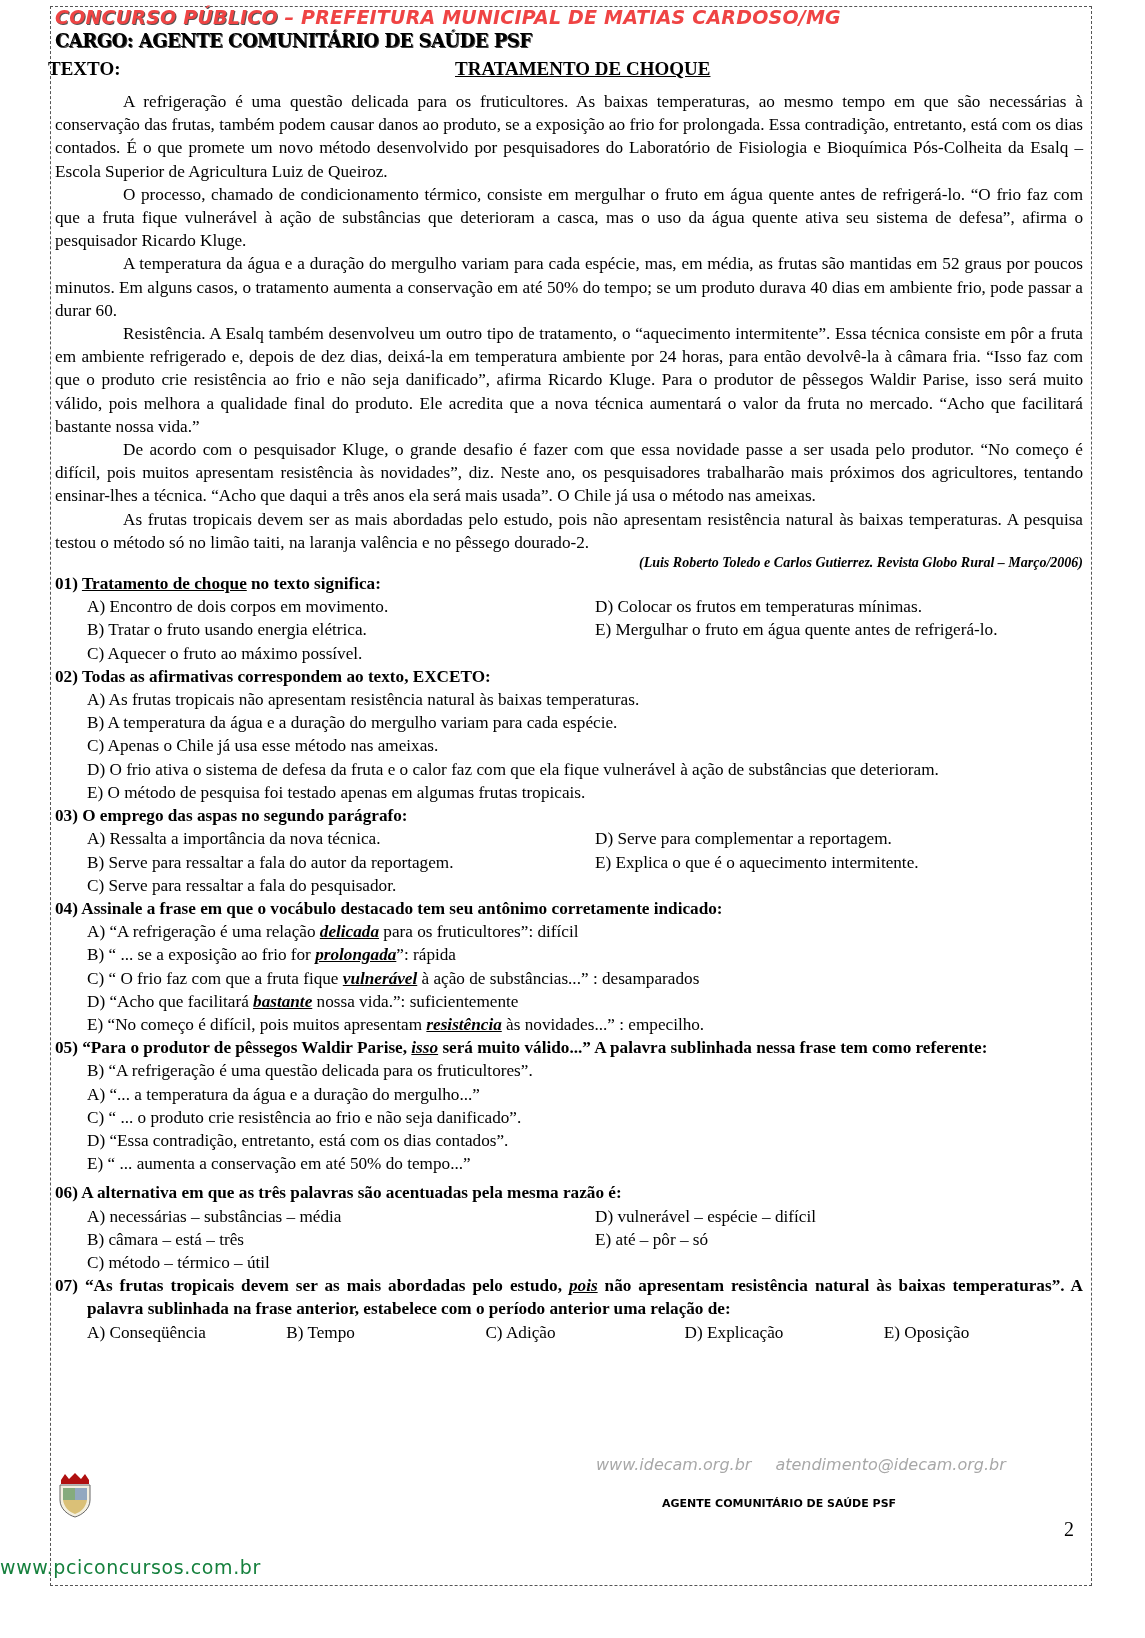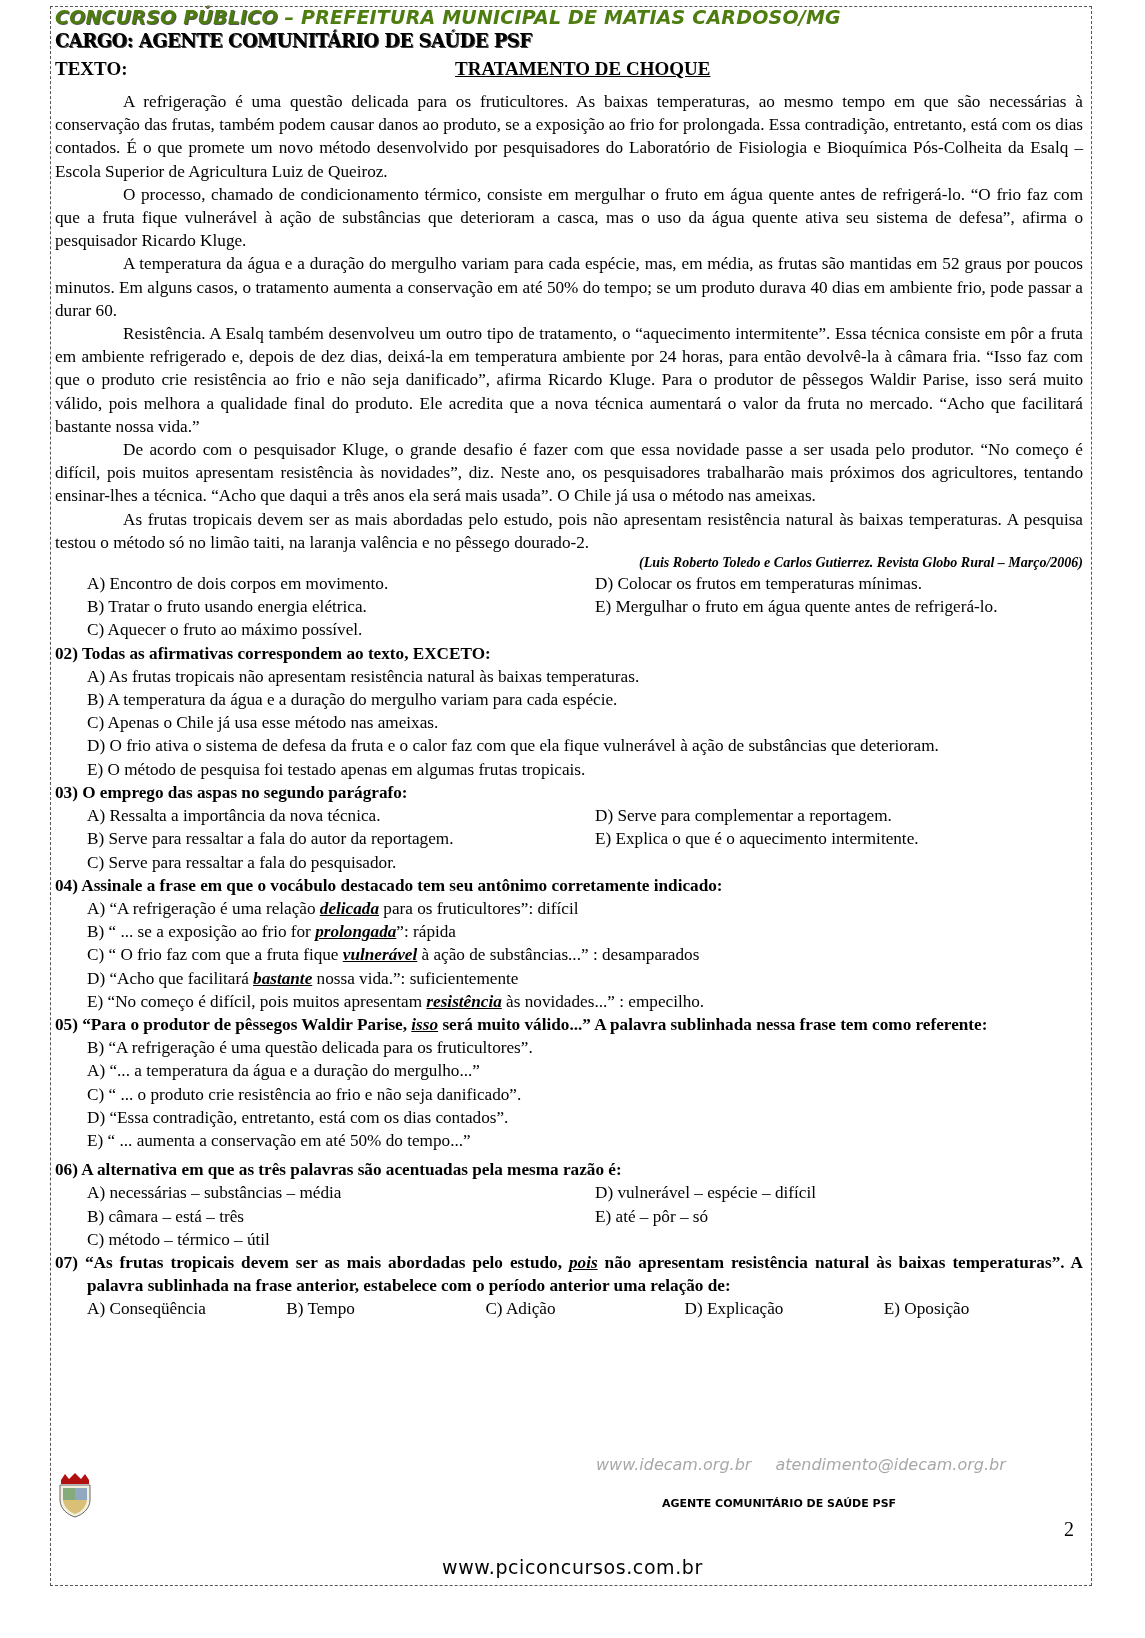--- a/index.html
+++ b/index.html
@@ -1,21 +1,21 @@
 <!DOCTYPE html>
 <html><head>
 <meta charset="utf-8">
 <style>
   html, body { margin:0; padding:0; background:#fff; }
   body { width:1145px; height:1638px; position:relative; overflow:hidden; font-family:"Liberation Serif", serif; color:#000; }
   .frame { position:absolute; left:50px; top:6px; width:1042px; height:1580px; border:1px dashed #555; box-sizing:border-box; }
-  .hdr1 { position:absolute; left:55px; top:6px; font-family:"DejaVu Sans", sans-serif; font-style:italic; font-weight:bold; font-size:19px; color:#4d7c0f; letter-spacing:0.2px; white-space:nowrap; }
+  .hdr1 { position:absolute; left:55px; top:6px; font-family:"DejaVu Sans", sans-serif; font-style:italic; font-weight:bold; font-size:19px; color:#ef4444; letter-spacing:0.2px; white-space:nowrap; }
   .hdr1 .shadow { text-shadow:1px 1px 0 #555; }
   .hdr2 { position:absolute; left:55px; top:30px; font-family:"DejaVu Serif", serif; font-weight:bold; font-size:18px; letter-spacing:-0.5px; white-space:nowrap; text-shadow:1px 1px 0 #444; }
-  .texto-label { position:absolute; left:55px; top:58px; font-weight:bold; font-size:19px; }
+  .texto-label { position:absolute; left:48px; top:58px; font-weight:bold; font-size:19px; }
   .texto-title { position:absolute; left:455px; top:58px; font-weight:bold; font-size:19px; text-decoration:underline; }
   .content { position:absolute; left:55px; top:90px; width:1028px; font-size:17.2px; line-height:23.2px; }
   .content p { margin:0; text-align:justify; text-indent:68px; }
   .citation { text-align:right; font-style:italic; font-weight:bold; font-size:14px; line-height:18px; margin-top:0; }
   .q { margin:0; }
   .qtitle { font-weight:bold; padding-left:32px; text-indent:-32px; text-align:justify; }
   .opt { padding-left:32px; }
   .opt2 { display:flex; padding-left:32px; }
   .opt2 > span { display:block; }
   .opt2 > span:first-child { width:508px; }
@@ -23,21 +23,21 @@
   .opt5 { display:flex; padding-left:32px; }
   .opt5 > span { width:204px; }
   .hl { font-weight:bold; font-style:italic; text-decoration:underline; }
   .ul { text-decoration:underline; }
   .uli { text-decoration:underline; font-style:italic; }
   .footer-title { position:absolute; left:662px; top:1497px; font-family:"DejaVu Sans", sans-serif; font-weight:bold; font-size:11px; white-space:nowrap; }
   .footer-links { position:absolute; left:596px; top:1455px; font-family:"DejaVu Sans", sans-serif; font-style:italic; font-size:16px; color:#a8a8a8; white-space:nowrap; }
   .footer-links span { margin-right:24px; }
   .page-num { position:absolute; left:1064px; top:1518px; font-size:20px; }
   .logo { position:absolute; left:55px; top:1472px; width:40px; height:46px; }
-  .site { position:absolute; left:0; width:1145px; top:1556px; text-align:center; font-family:"DejaVu Sans", sans-serif; font-size:19px; color:#000000; letter-spacing:0.6px; }
+  .site { position:absolute; left:0; width:1145px; top:1556px; text-align:left; font-family:"DejaVu Sans", sans-serif; font-size:19px; color:#15803d; letter-spacing:0.6px; }
 </style>
 </head>
 <body>
 
 <div class="frame"></div>
 
 <div class="hdr1"><span class="shadow">CONCURSO PÚBLICO</span><span> – PREFEITURA MUNICIPAL DE MATIAS CARDOSO/MG</span></div>
 <div class="hdr2">CARGO: AGENTE COMUNITÁRIO DE SAÚDE PSF</div>
 <div class="texto-label">TEXTO:</div>
 <div class="texto-title">TRATAMENTO DE CHOQUE</div>
@@ -45,20 +45,21 @@
 <div class="content">
   <p>A refrigeração é uma questão delicada para os fruticultores. As baixas temperaturas, ao mesmo tempo em que são necessárias à conservação das frutas, também podem causar danos ao produto, se a exposição ao frio for prolongada. Essa contradição, entretanto, está com os dias contados. É o que promete um novo método desenvolvido por pesquisadores do Laboratório de Fisiologia e Bioquímica Pós-Colheita da Esalq – Escola Superior de Agricultura Luiz de Queiroz.</p>
   <p>O processo, chamado de condicionamento térmico, consiste em mergulhar o fruto em água quente antes de refrigerá-lo. “O frio faz com que a fruta fique vulnerável à ação de substâncias que deterioram a casca, mas o uso da água quente ativa seu sistema de defesa”, afirma o pesquisador Ricardo Kluge.</p>
   <p>A temperatura da água e a duração do mergulho variam para cada espécie, mas, em média, as frutas são mantidas em 52 graus por poucos minutos. Em alguns casos, o tratamento aumenta a conservação em até 50% do tempo; se um produto durava 40 dias em ambiente frio, pode passar a durar 60.</p>
   <p>Resistência. A Esalq também desenvolveu um outro tipo de tratamento, o “aquecimento intermitente”. Essa técnica consiste em pôr a fruta em ambiente refrigerado e, depois de dez dias, deixá-la em temperatura ambiente por 24 horas, para então devolvê-la à câmara fria. “Isso faz com que o produto crie resistência ao frio e não seja danificado”, afirma Ricardo Kluge. Para o produtor de pêssegos Waldir Parise, isso será muito válido, pois melhora a qualidade final do produto. Ele acredita que a nova técnica aumentará o valor da fruta no mercado. “Acho que facilitará bastante nossa vida.”</p>
   <p>De acordo com o pesquisador Kluge, o grande desafio é fazer com que essa novidade passe a ser usada pelo produtor. “No começo é difícil, pois muitos apresentam resistência às novidades”, diz. Neste ano, os pesquisadores trabalharão mais próximos dos agricultores, tentando ensinar-lhes a técnica. “Acho que daqui a três anos ela será mais usada”. O Chile já usa o método nas ameixas.</p>
   <p>As frutas tropicais devem ser as mais abordadas pelo estudo, pois não apresentam resistência natural às baixas temperaturas. A pesquisa testou o método só no limão taiti, na laranja valência e no pêssego dourado-2.</p>
   <div class="citation">(Luis Roberto Toledo e Carlos Gutierrez. Revista Globo Rural – Março/2006)</div>
 
   <div class="q">
+    <div class="qtitle"><span>01) </span><span class="ul">Tratamento de choque</span><span> no texto significa:</span></div>
     <div class="opt2">
         <span>A) Encontro de dois corpos em movimento.</span>
         <span>D) Colocar os frutos em temperaturas mínimas.</span>
       </div>
     <div class="opt2">
         <span>B) Tratar o fruto usando energia elétrica.</span>
         <span>E) Mergulhar o fruto em água quente antes de refrigerá-lo.</span>
       </div>
     <div class="opt">C) Aquecer o fruto ao máximo possível.</div>
   </div>

